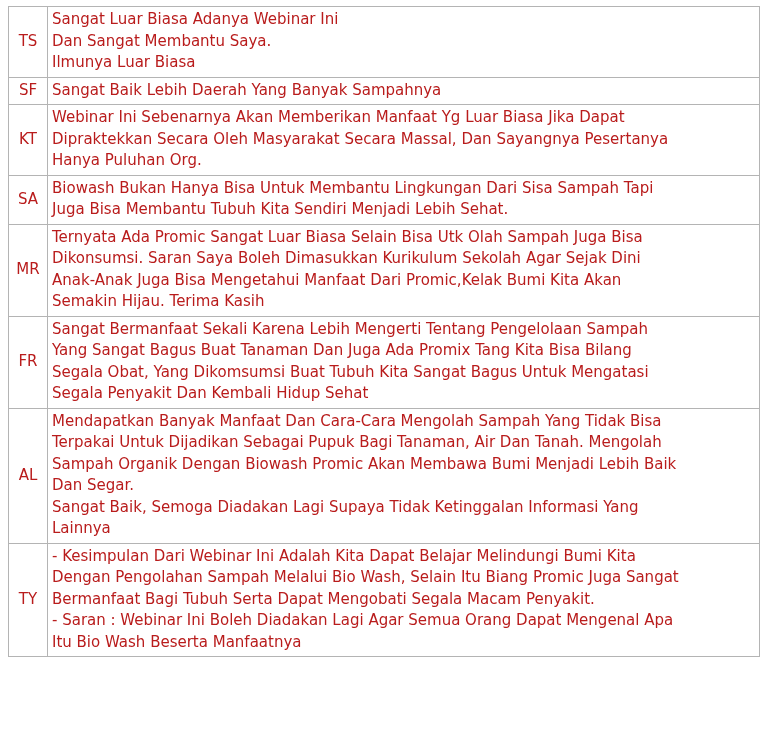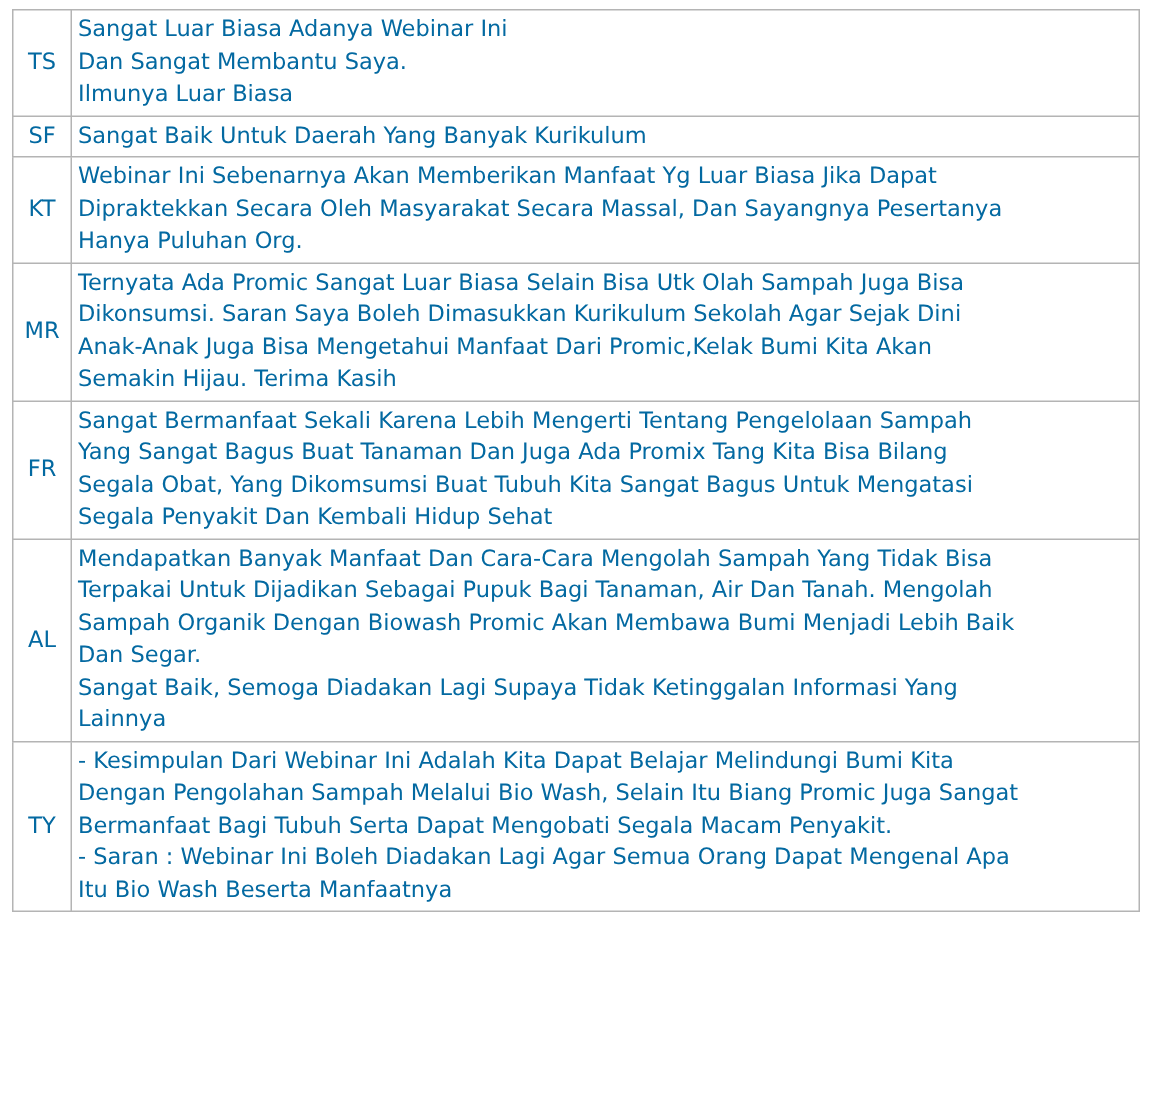--- a/index.html
+++ b/index.html
@@ -19,21 +19,21 @@
     left: 8px;
     top: 6px;
     width: 752px;
     border-collapse: collapse;
     table-layout: fixed;
   }
   table.feedback td {
     border: 1px solid #b4b4b4;
     font-size: 15px;
     line-height: 21.5px;
-    color: #0369a1;
+    color: #b91c1c;
     vertical-align: middle;
     overflow: hidden;
   }
   td.initials {
     width: 36px;
     text-align: center;
     padding: 2px 1px;
   }
   td.comment {
     padding: 2px 5px 3px 4px;
@@ -47,27 +47,32 @@
 <table class="feedback">
   <tbody>
     <tr>
       <td class="initials">TS</td>
       <td class="comment">Sangat Luar Biasa Adanya Webinar Ini
 Dan Sangat Membantu Saya.
 Ilmunya Luar Biasa</td>
     </tr>
     <tr>
       <td class="initials">SF</td>
-      <td class="comment">Sangat Baik Untuk Daerah Yang Banyak Kurikulum</td>
+      <td class="comment">Sangat Baik Lebih Daerah Yang Banyak Sampahnya</td>
     </tr>
     <tr>
       <td class="initials">KT</td>
       <td class="comment">Webinar Ini Sebenarnya Akan Memberikan Manfaat Yg Luar Biasa Jika Dapat
 Dipraktekkan Secara Oleh Masyarakat Secara Massal, Dan Sayangnya Pesertanya
 Hanya Puluhan Org.</td>
+    </tr>
+    <tr>
+      <td class="initials">SA</td>
+      <td class="comment">Biowash Bukan Hanya Bisa Untuk Membantu Lingkungan Dari Sisa Sampah Tapi
+Juga Bisa Membantu Tubuh Kita Sendiri Menjadi Lebih Sehat.</td>
     </tr>
     <tr>
       <td class="initials">MR</td>
       <td class="comment">Ternyata Ada Promic Sangat Luar Biasa Selain Bisa Utk Olah Sampah Juga Bisa
 Dikonsumsi. Saran Saya Boleh Dimasukkan Kurikulum Sekolah Agar Sejak Dini
 Anak-Anak Juga Bisa Mengetahui Manfaat Dari Promic,Kelak Bumi Kita Akan
 Semakin Hijau. Terima Kasih</td>
     </tr>
     <tr>
       <td class="initials">FR</td>

